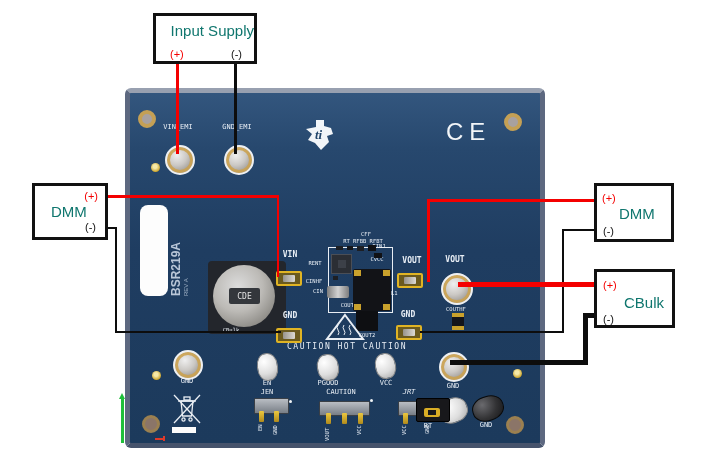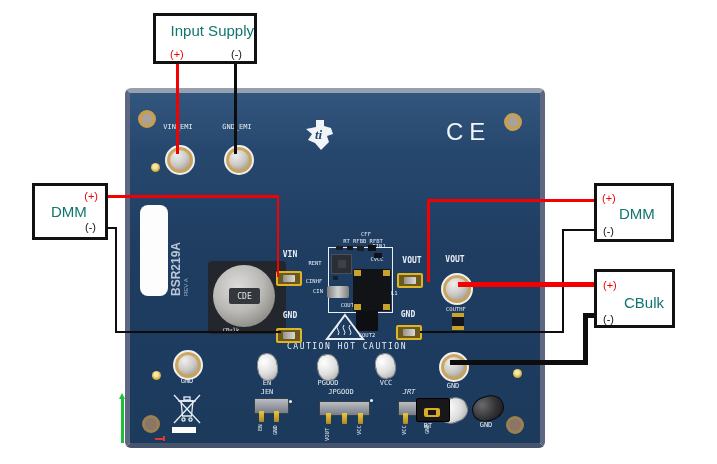--- a/index.html
+++ b/index.html
@@ -158,21 +158,21 @@
   <div class="silk c t7" style="left:486px;top:422px;">GND</div>
 
   <div class="silk c t7" style="left:267px;top:389px;">JEN</div>
   <div class="hdr" style="left:254px;top:398px;width:33px;height:14px;"></div>
   <div class="pin" style="left:259px;top:411px;"></div>
   <div class="pin" style="left:274px;top:411px;"></div>
   <div class="pinlbl vtext" style="left:258px;top:415px;width:8px;height:16px;">EN</div>
   <div class="pinlbl vtext" style="left:273px;top:415px;width:8px;height:20px;">GND</div>
   <div class="wdot" style="left:289px;top:400px;"></div>
 
-  <div class="silk c t7" style="left:341px;top:389px;">JPGOOD</div>
+  <div class="silk c t7" style="left:341px;top:389px;">CAUTION</div>
   <div class="hdr" style="left:319px;top:401px;width:49px;height:13px;"></div>
   <div class="pin" style="left:326px;top:413px;"></div>
   <div class="pin" style="left:342px;top:413px;"></div>
   <div class="pin" style="left:358px;top:413px;"></div>
   <div class="pinlbl vtext" style="left:325px;top:417px;width:8px;height:24px;">VOUT</div>
   <div class="pinlbl vtext" style="left:357px;top:417px;width:8px;height:18px;">VCC</div>
   <div class="wdot" style="left:370px;top:399px;"></div>
 
   <div class="silk c t7" style="left:409px;top:389px;font-style:italic;">JRT</div>
   <div class="hdr" style="left:398px;top:401px;width:23px;height:13px;"></div>

